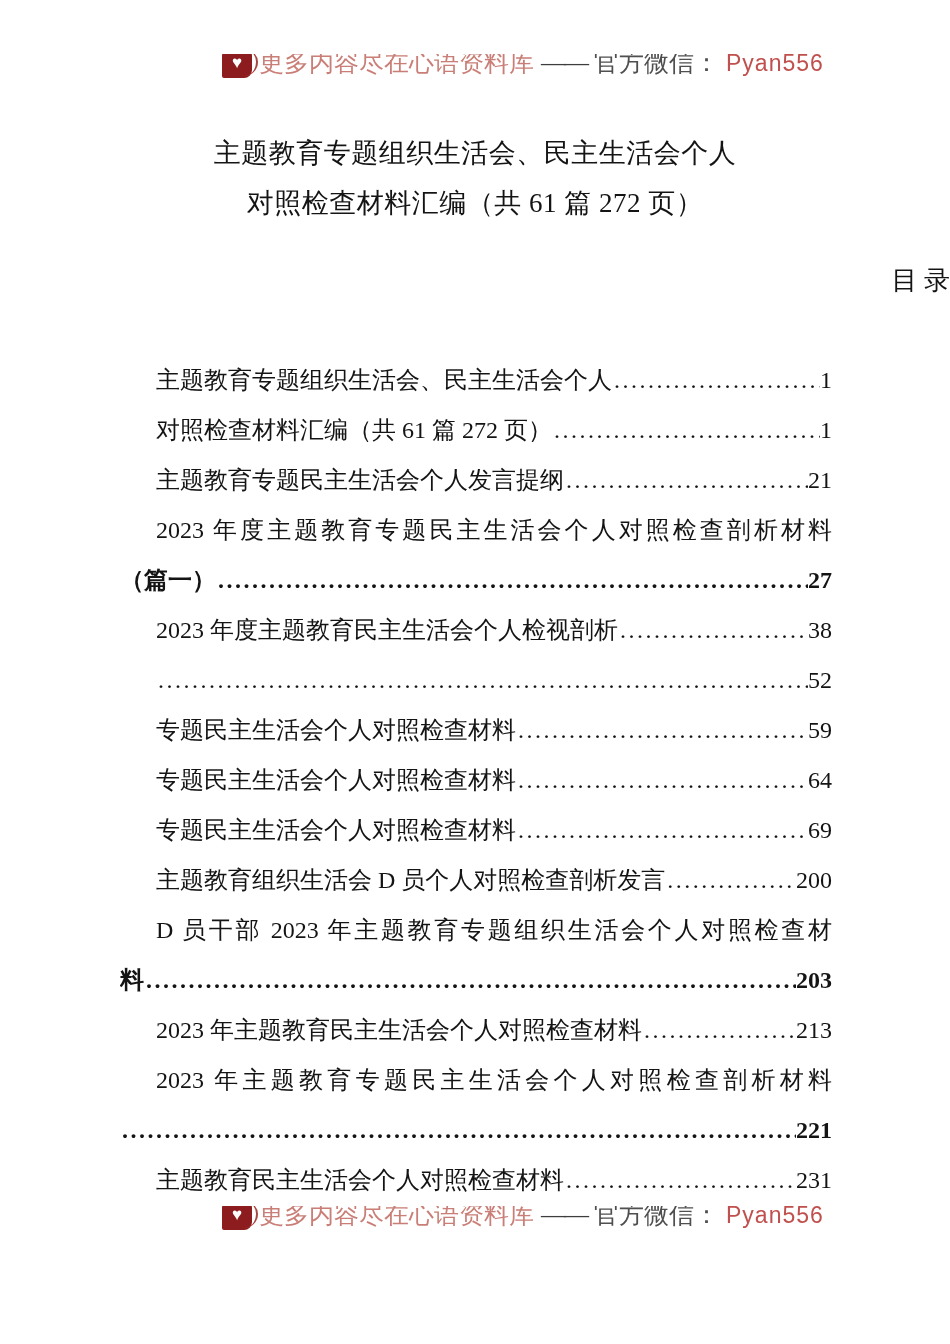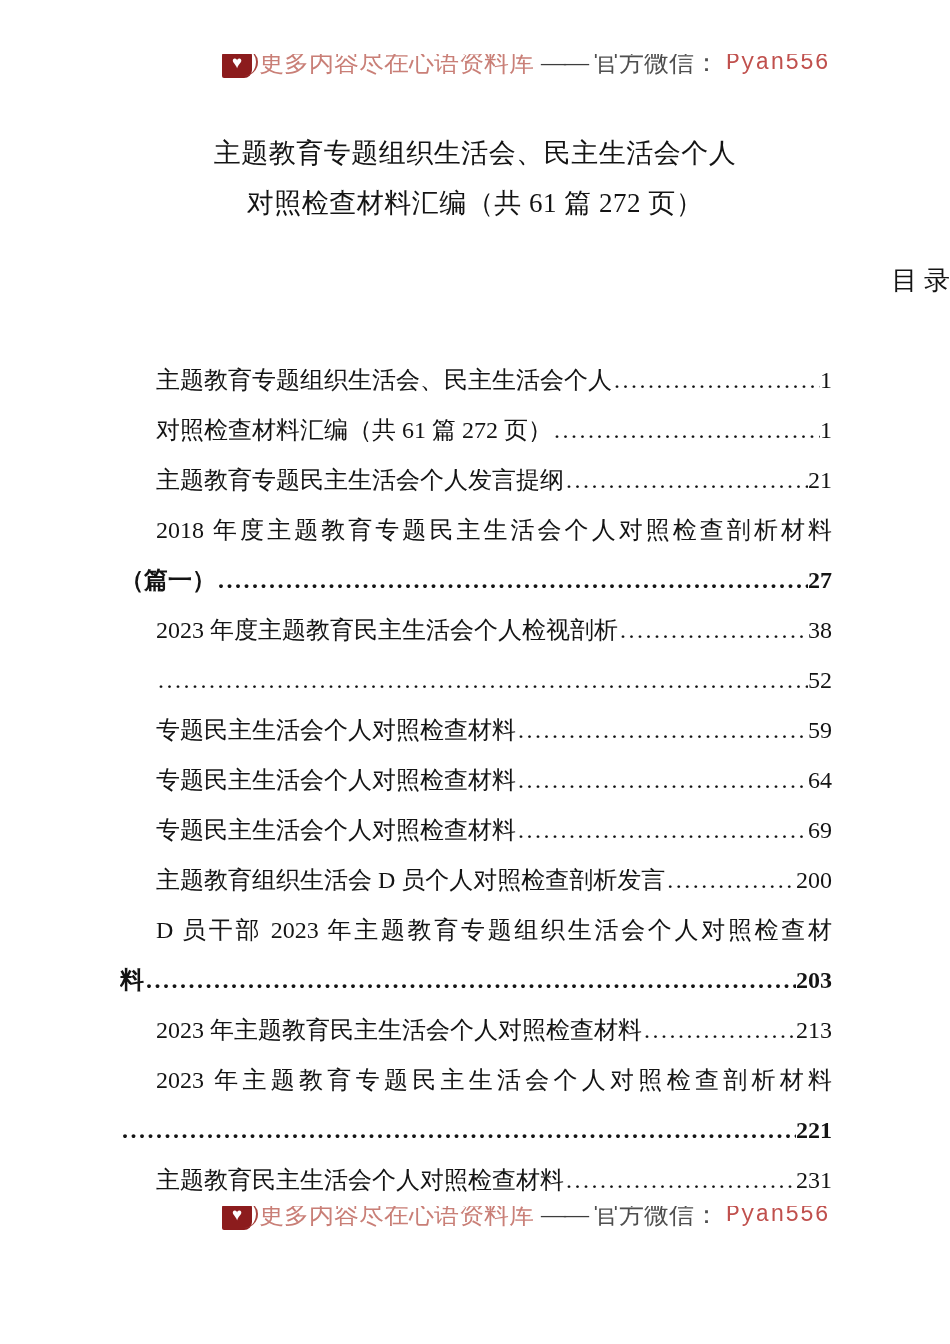--- a/index.html
+++ b/index.html
@@ -42,21 +42,21 @@
   .wm-logo::after {               
     content: "";
     position: absolute;
     right: -6px; top: 2px;
     width: 12px; height: 26px;
     border-right: 2px solid #a8453f;
     border-radius: 0 12px 14px 0;
   }
   .wm-dash { color: #3d3d3d; letter-spacing: -2px; }
   .wm-label { }
-  .wm-id { font-family: Liberation Mono, monospace; font-size: 23px; letter-spacing: 1px; }
+  .wm-id { font-family: Liberation Sans, sans-serif; font-size: 23px; letter-spacing: 1px; }
 
   
   .doc-title {
     position: absolute;
     top: 128px; left: 0; right: 0;
     text-align: center;
     font-size: 27px;
     font-weight: 400;
     line-height: 50px;
     letter-spacing: 0.5px;
@@ -135,21 +135,21 @@
       <div class="toc-line">
         <span class="toc-text">对照检查材料汇编（共 61 篇 272 页）</span>
         <span class="leader">................................................................................................................................................................................................................................................</span>
         <span class="toc-page">1</span>
       </div>
       <div class="toc-line">
         <span class="toc-text">主题教育专题民主生活会个人发言提纲</span>
         <span class="leader">................................................................................................................................................................................................................................................</span>
         <span class="toc-page">21</span>
       </div>
-      <div class="toc-line justify"><span class="toc-text">2018 年度主题教育专题民主生活会个人对照检查剖析材料</span></div>
+      <div class="toc-line justify"><span class="toc-text">2023 年度主题教育专题民主生活会个人对照检查剖析材料</span></div>
       <div class="toc-line wrap">
         <span class="toc-text">（篇一）</span>
         <span class="leader">................................................................................................................................................................................................................................................</span>
         <span class="toc-page">27</span>
       </div>
       <div class="toc-line">
         <span class="toc-text">2023 年度主题教育民主生活会个人检视剖析</span>
         <span class="leader">................................................................................................................................................................................................................................................</span>
         <span class="toc-page">38</span>
       </div>

